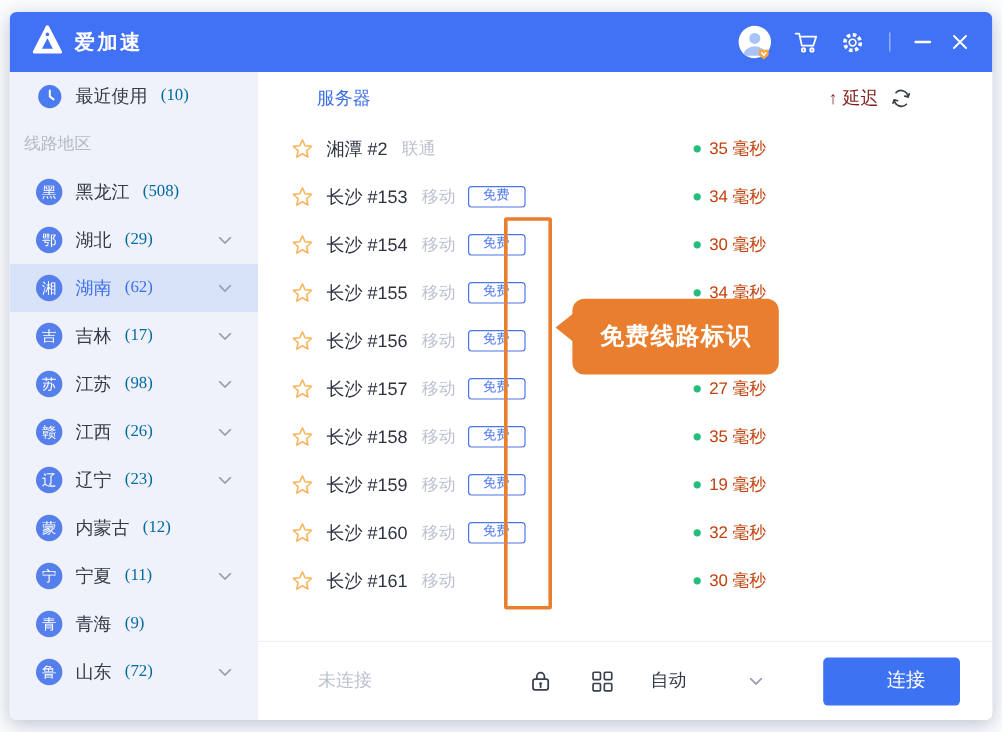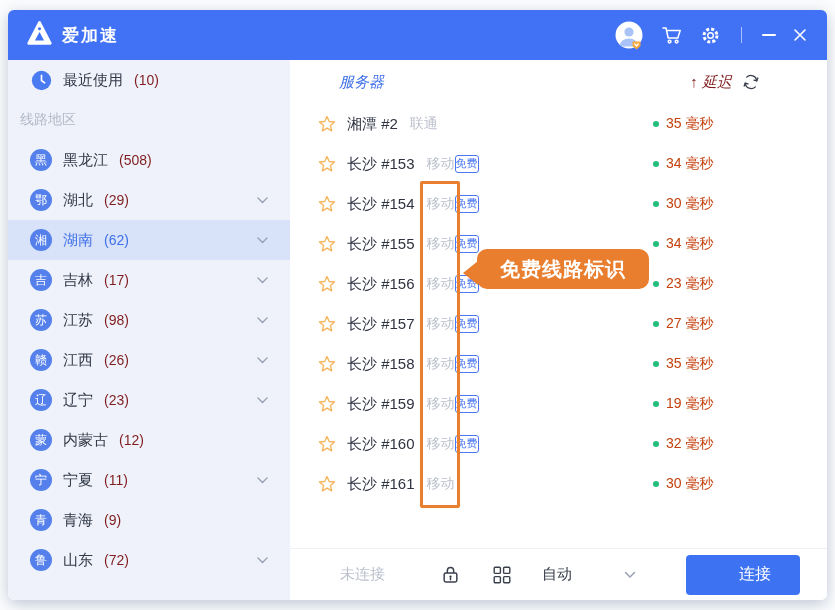--- a/index.html
+++ b/index.html
@@ -15,66 +15,66 @@
   .search-pill input::placeholder { color:rgba(255,255,255,.75); }
   .tb-right { margin-left:auto; display:flex; align-items:center; gap:17px; }
   .tb-icon { display:flex; align-items:center; justify-content:center; cursor:pointer; }
   .tb-divider { width:1px; height:16px; background:rgba(255,255,255,.55); margin:0 3px; }
   .min-bar { width:14px; height:2px; background:#fff; border-radius:1px; }
 
   
   .content { flex:1; display:flex; min-height:0; }
 
   
-  .sidebar { width:282px; background:#EFF2FA; overflow:hidden; flex:none; }
+  .sidebar { width:207px; background:#EFF2FA; overflow:hidden; flex:none;font-family:Liberation Serif, serif; }
   .side-item { height:40px; display:flex; align-items:center; padding:0 22px; gap:11px; cursor:pointer; }
   .side-item .label { font-size:15px; color:#333A48; white-space:nowrap; }
-  .side-item .count { font-size:14px; color:#7f1d1d; }
+  .side-item .count { font-size:14px; color:#0369a1; }
   .side-item.selected { background:#D8E2F8; }
   .side-item.selected .label, .side-item.selected .count { color:#3D6FE8; }
   .section-label { height:40px; display:flex; align-items:center; padding:0 12px; font-size:14px; color:#B3BAC8; }
   .badge { width:22px; height:22px; border-radius:50%; background:#5580EC; color:#fff; font-size:12px; display:flex; align-items:center; justify-content:center; flex:none; }
   .chev { margin-left:auto; display:flex; }
   .icon-cell { width:22px; display:flex; justify-content:center; flex:none; }
 
   
   .main { flex:1; background:#fff; display:flex; flex-direction:column; position:relative; min-width:0; }
   .banner { height:36px; background:#FBF3D7; display:flex; align-items:center; padding:0 24px 0 20px; gap:9px; flex:none; }
   .banner-text { font-size:13px; color:#5E5647; white-space:nowrap; }
   .banner-close { margin-left:auto; cursor:pointer; display:flex; }
 
-  .list-header { height:44px; display:flex; align-items:center; padding:0 67px 0 49px; flex:none;font-style:italic; }
+  .list-header { height:44px; display:flex; align-items:center; padding:0 67px 0 49px; flex:none; }
   .list-title { color:#3D6FE8; font-size:15px; }
   .sort-group { margin-left:auto; display:flex; align-items:center; gap:10px; }
   .sort-label { font-size:15px; color:#7f1d1d; cursor:pointer; }
   .refresh { cursor:pointer; display:flex; }
 
   .rows { flex:1; }
   .srv-row { height:40px; display:flex; align-items:center; padding-left:28px; position:relative; cursor:pointer; }
   .row-star { color:#F7B45C; display:flex; width:18px; flex:none; }
   .srv-name { font-size:15px; color:#2E3340; margin-left:11px; white-space:nowrap; }
   .srv-carrier { font-size:14px; color:#BCC1CD; margin-left:12px; white-space:nowrap; }
-  .free-badge { margin-left:0; font-size:11px; color:#4A77F0; border:1px solid #4A77F0; border-radius:3px; padding:1px 0; line-height:1.2; }
+  .free-badge { margin-left:10px; font-size:11px; color:#4A77F0; border:1px solid #4A77F0; border-radius:3px; padding:1px 12px; line-height:1.2; }
   .latency { position:absolute; left:363px; display:flex; align-items:center; gap:7px; }
   .latency .dot { width:6px; height:6px; border-radius:50%; background:#21BE7E; }
   .latency .val { font-size:14px; color:#c2410c; }
 
   
-  .statusbar { height:52px; border-top:1px solid #EEF0F4; display:flex; align-items:center; padding:0 27px 0 50px; flex:none; }
+  .statusbar { height:66px; border-top:1px solid #EEF0F4; display:flex; align-items:center; padding:0 27px 0 50px; flex:none; }
   .status-text { font-size:15px; color:#BCC1CD; }
   .sb-right { margin-left:auto; display:flex; align-items:center;gap:24px; }
   .mode-label { font-size:15px; color:#333A48; margin-left:7px; }
   .mode-chev { margin-left:28px; display:flex; cursor:pointer; }
   .connect-btn { margin-left:26px; width:114px; height:40px; background:#3D73F2; color:#fff; font-size:16px; border:none; border-radius:4px; cursor:pointer; font-family:inherit;padding-left:24px; }
   .lock-icon, .grid-icon { display:flex; cursor:pointer; }
   .grid-icon { margin-left:10px; }
 
   
   .highlight-rect { position:absolute; left:412px; top:171px; width:40px; height:327px; border:3px solid #E87E2E; border-radius:2px; pointer-events:none; z-index:5; }
-  .callout { position:absolute; left:469px; top:239px; width:172px; height:40px; background:#E87E2E; border-radius:10px; display:flex; align-items:center; justify-content:center; z-index:6;text-align:right; }
+  .callout { position:absolute; left:469px; top:239px; width:172px; height:63px; background:#E87E2E; border-radius:10px; display:flex; align-items:center; justify-content:center; z-index:6;text-align:right; }
   .callout-text { color:#fff; font-size:20px; font-weight:bold; letter-spacing:1px; white-space:nowrap; }
   .callout-arrow { position:absolute; left:-14px; top:12px; width:0; height:0; border-top:12px solid transparent; border-bottom:12px solid transparent; border-right:15px solid #E87E2E; }
 </style>
 </head>
 <body>
 
 <div class="window">
 
   <div class="titlebar">
     <div class="logo-wrap">

